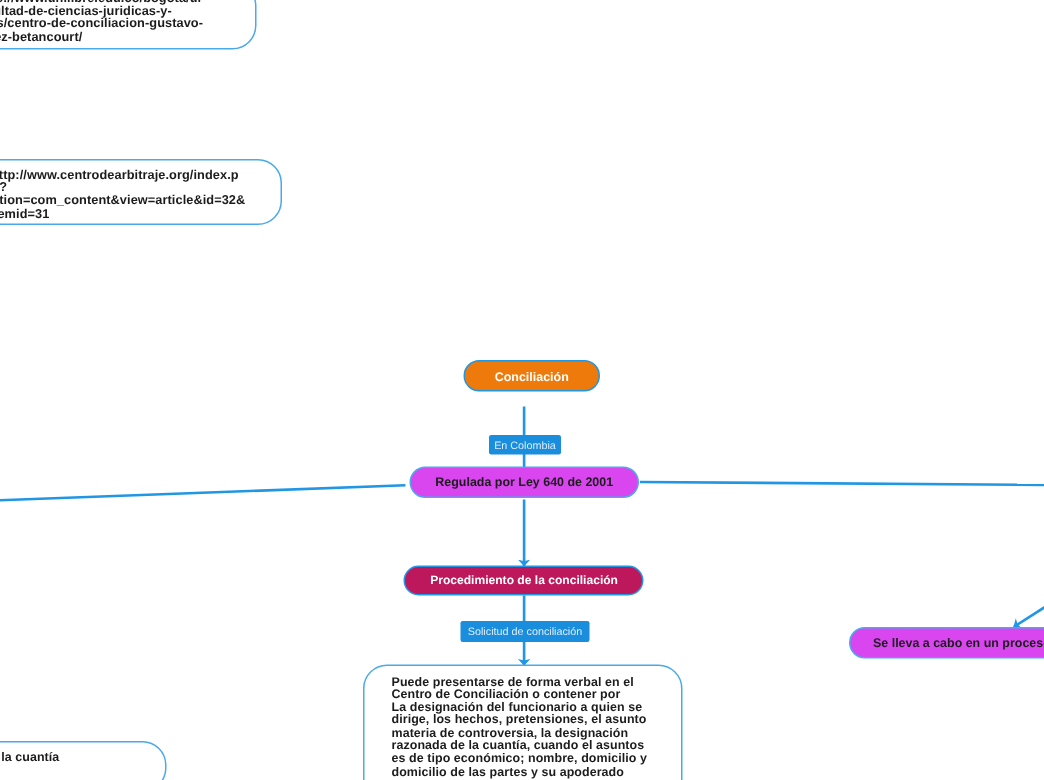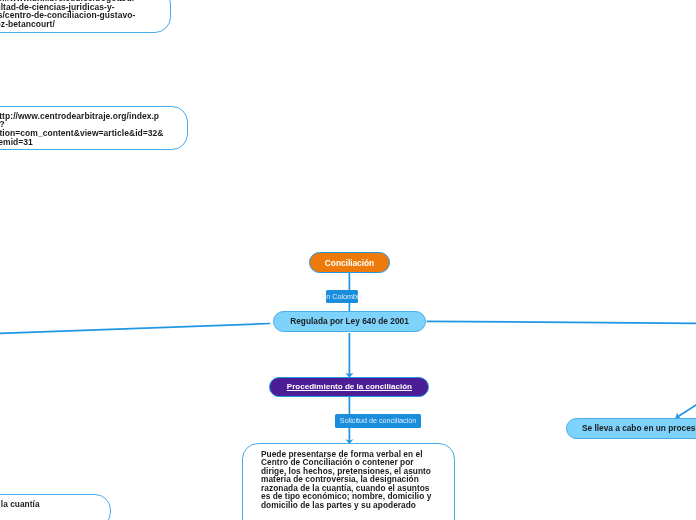--- a/index.html
+++ b/index.html
@@ -7,23 +7,23 @@
        font-family:"Liberation Sans",sans-serif;}
   #canvas{position:relative;width:696px;height:520px;background:#fff;overflow:hidden;}
   svg.edges{position:absolute;left:0;top:0;width:696px;height:520px;overflow:visible;}
 
   .node{position:absolute;box-sizing:border-box;display:flex;align-items:center;
         justify-content:center;text-align:center;white-space:nowrap;}
 
   
   .pill-orange{background:#ee7a0c;border:1.4px solid #2196e3;border-radius:11px;
                color:#ffffff;font-weight:bold;font-size:8.3px;}
-  .pill-teal{background:#4c1d95;border:1.4px solid #2196e3;border-radius:11px;
-             color:#ffffff;font-weight:bold;font-size:8.05px;text-decoration:underline;}
-  .pill-white{background:#7dd3fc;border:1.4px solid #4aaae9;border-radius:12px;
+  .pill-teal{background:#be185d;border:1.4px solid #2196e3;border-radius:11px;
+             color:#ffffff;font-weight:bold;font-size:8.05px;}
+  .pill-white{background:#d946ef;border:1.4px solid #4aaae9;border-radius:12px;
               color:#1c1c1c;font-weight:bold;font-size:8.3px;}
 
   
   .conn-label{position:absolute;background:#1a8ddd;color:#dceefb;font-size:7.2px;
               font-weight:normal;border-radius:1.5px;display:flex;align-items:center;
               justify-content:center;white-space:nowrap;}
 
   
   .textbox{position:absolute;box-sizing:border-box;background:#ffffff;
            border:1.4px solid #4aaae9;border-radius:16px;color:#1c1c1c;
@@ -69,44 +69,45 @@
 
   <div class="textbox urlbox" style="left:-24px;top:105.9px;width:212px;height:44px;">
     <div class="tb-inner" style="left:0px;top:5px;width:200px;">
       <div style="margin-left:17px;">http://www.centrodearbitraje.org/index.p</div>
       <div style="margin-left:12px;">hp?</div>
       <div style="margin-left:12px;">option=com_content&amp;view=article&amp;id=32&amp;</div>
       <div style="margin-left:16px;">Itemid=31</div>
     </div>
   </div>
 
-  <div class="node pill-orange" style="left:309px;top:252px;width:81px;height:21px;">
+  <div class="node pill-orange" style="left:309px;top:240px;width:91px;height:21px;">
     <span>Conciliación</span>
   </div>
 
-  <div class="conn-label" style="left:326px;top:289.5px;width:32px;height:13.5px;text-align:right;">
+  <div class="conn-label" style="left:326px;top:289.5px;width:48px;height:13.5px;text-align:right;">
     <span>En Colombia</span>
   </div>
 
   <div class="node pill-white" style="left:273px;top:310.5px;width:153px;height:21.5px;">
     <span>Regulada por Ley 640 de 2001</span>
   </div>
 
   <div class="node pill-teal" style="left:269.4px;top:376.9px;width:160px;height:20px;">
     <span>Procedimiento de la conciliación</span>
   </div>
 
-  <div class="conn-label" style="left:307px;top:413.5px;width:86px;height:14px;margin-left:28px;">
+  <div class="conn-label" style="left:307px;top:413.5px;width:86px;height:14px;">
     <span>Solicitud de conciliación</span>
   </div>
 
   <div class="textbox" style="left:242px;top:443px;width:213px;height:104px;">
     <div class="tb-inner" style="left:18px;top:5.5px;width:180px;">
       <div>Puede presentarse de forma verbal en el</div>
       <div>Centro de Conciliación o contener por</div>
+      <div>La designación del funcionario a quien se</div>
       <div>dirige, los hechos, pretensiones, el asunto</div>
       <div>materia de controversia, la designación</div>
       <div>razonada de la cuantía, cuando el asuntos</div>
       <div>es de tipo económico; nombre, domicilio y</div>
       <div>domicilio de las partes y su apoderado</div>
     </div>
   </div>
 
   <div class="node pill-white" style="left:566px;top:418px;width:190px;height:20.5px;justify-content:flex-start;padding-left:15px;">
     <span>Se lleva a cabo en un proceso</span>

